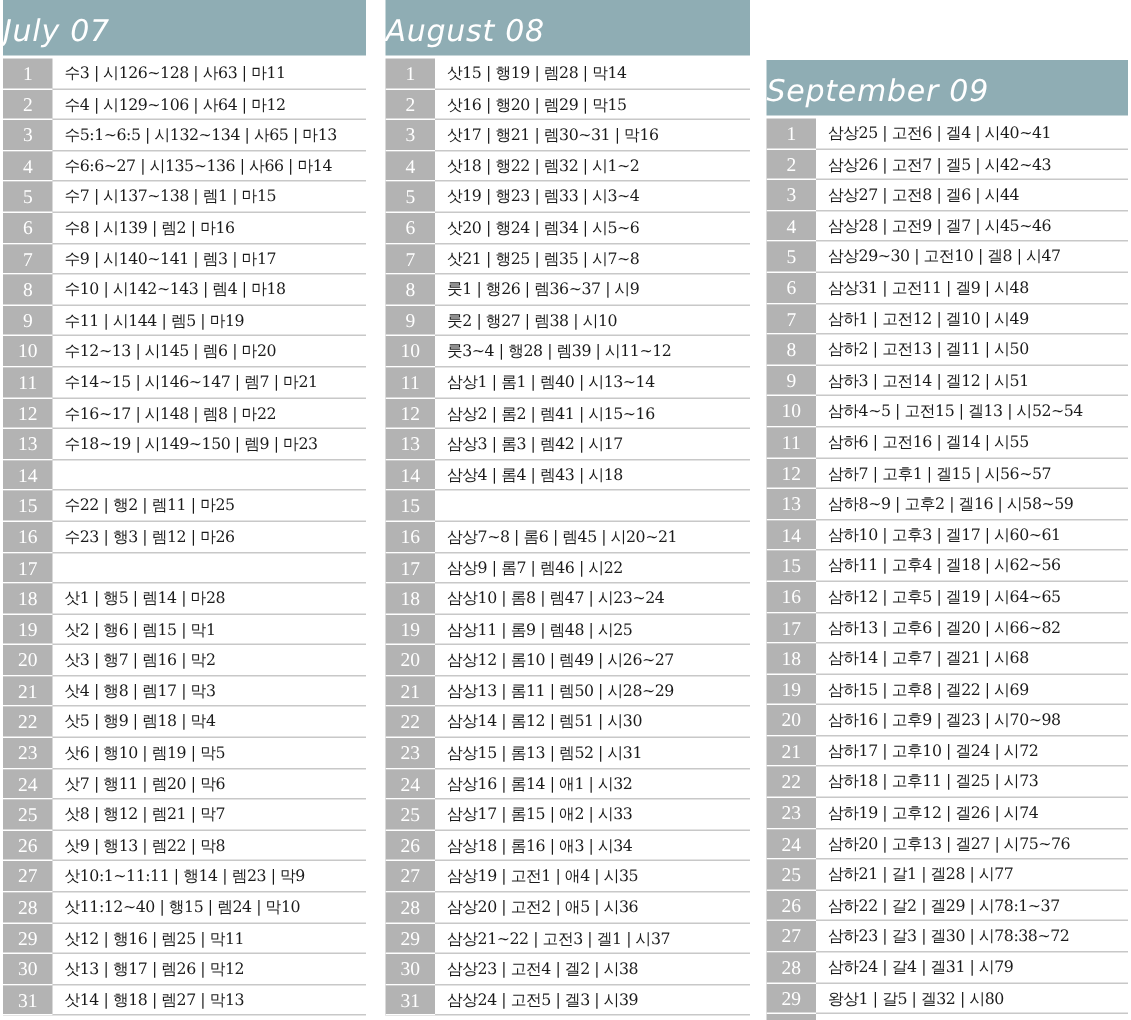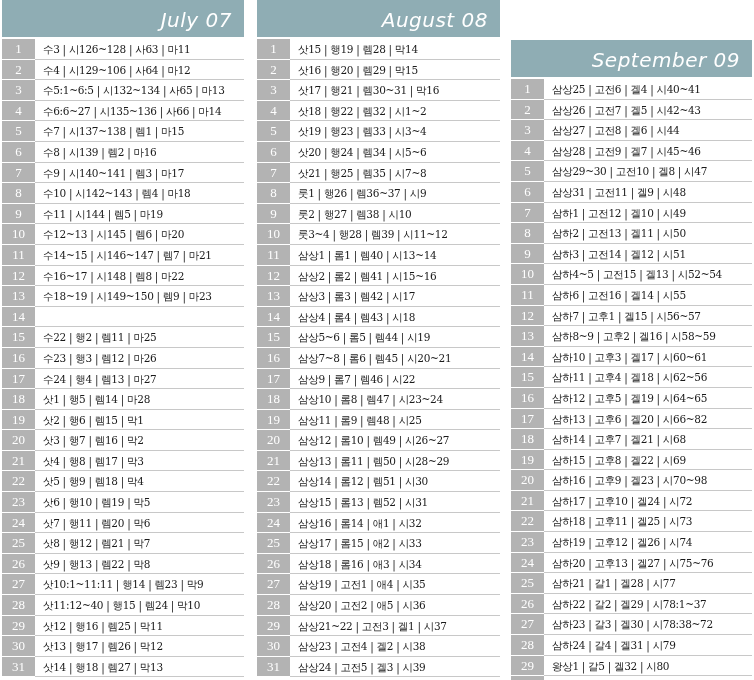--- a/index.html
+++ b/index.html
@@ -9,25 +9,24 @@
     .col-1 { left: 2px; width: 242px; }
     .col-2 { left: 257px; width: 243px; }
     .col-3 { left: 511px; width: 241px; margin-top: 40px; }
     .header {
       height: 37px;
       background: #8fadb4;
       color: #ffffff;
       font-family: "DejaVu Sans", "Liberation Sans", sans-serif;
       font-style: italic;
       font-size: 20px;
-      text-align: right;
+      text-align: left;
       padding-right: 12px;
       line-height: 40px;
       letter-spacing: 0.5px;
-      padding-left: 48px;
     }
     .rows { margin-top: 2px; }
     .row {
       display: flex;
       height: 20.6px;
       border-bottom: 1px solid #c8c8c8;
     }
     .num {
       width: 33px;
       background: #b3b3b3;
@@ -114,21 +113,20 @@
       <div class="row">
         <div class="num">15</div>
         <div class="text">수22 | 행2 | 렘11 | 마25</div>
       </div>
       <div class="row">
         <div class="num">16</div>
         <div class="text">수23 | 행3 | 렘12 | 마26</div>
       </div>
       <div class="row">
         <div class="num">17</div>
-        <div class="text">수24 | 행4 | 렘13 | 마27</div>
       </div>
       <div class="row">
         <div class="num">18</div>
         <div class="text">삿1 | 행5 | 렘14 | 마28</div>
       </div>
       <div class="row">
         <div class="num">19</div>
         <div class="text">삿2 | 행6 | 렘15 | 막1</div>
       </div>
       <div class="row">
@@ -236,21 +234,20 @@
       <div class="row">
         <div class="num">13</div>
         <div class="text">삼상3 | 롬3 | 렘42 | 시17</div>
       </div>
       <div class="row">
         <div class="num">14</div>
         <div class="text">삼상4 | 롬4 | 렘43 | 시18</div>
       </div>
       <div class="row">
         <div class="num">15</div>
-        <div class="text">삼상5~6 | 롬5 | 렘44 | 시19</div>
       </div>
       <div class="row">
         <div class="num">16</div>
         <div class="text">삼상7~8 | 롬6 | 렘45 | 시20~21</div>
       </div>
       <div class="row">
         <div class="num">17</div>
         <div class="text">삼상9 | 롬7 | 렘46 | 시22</div>
       </div>
       <div class="row">

